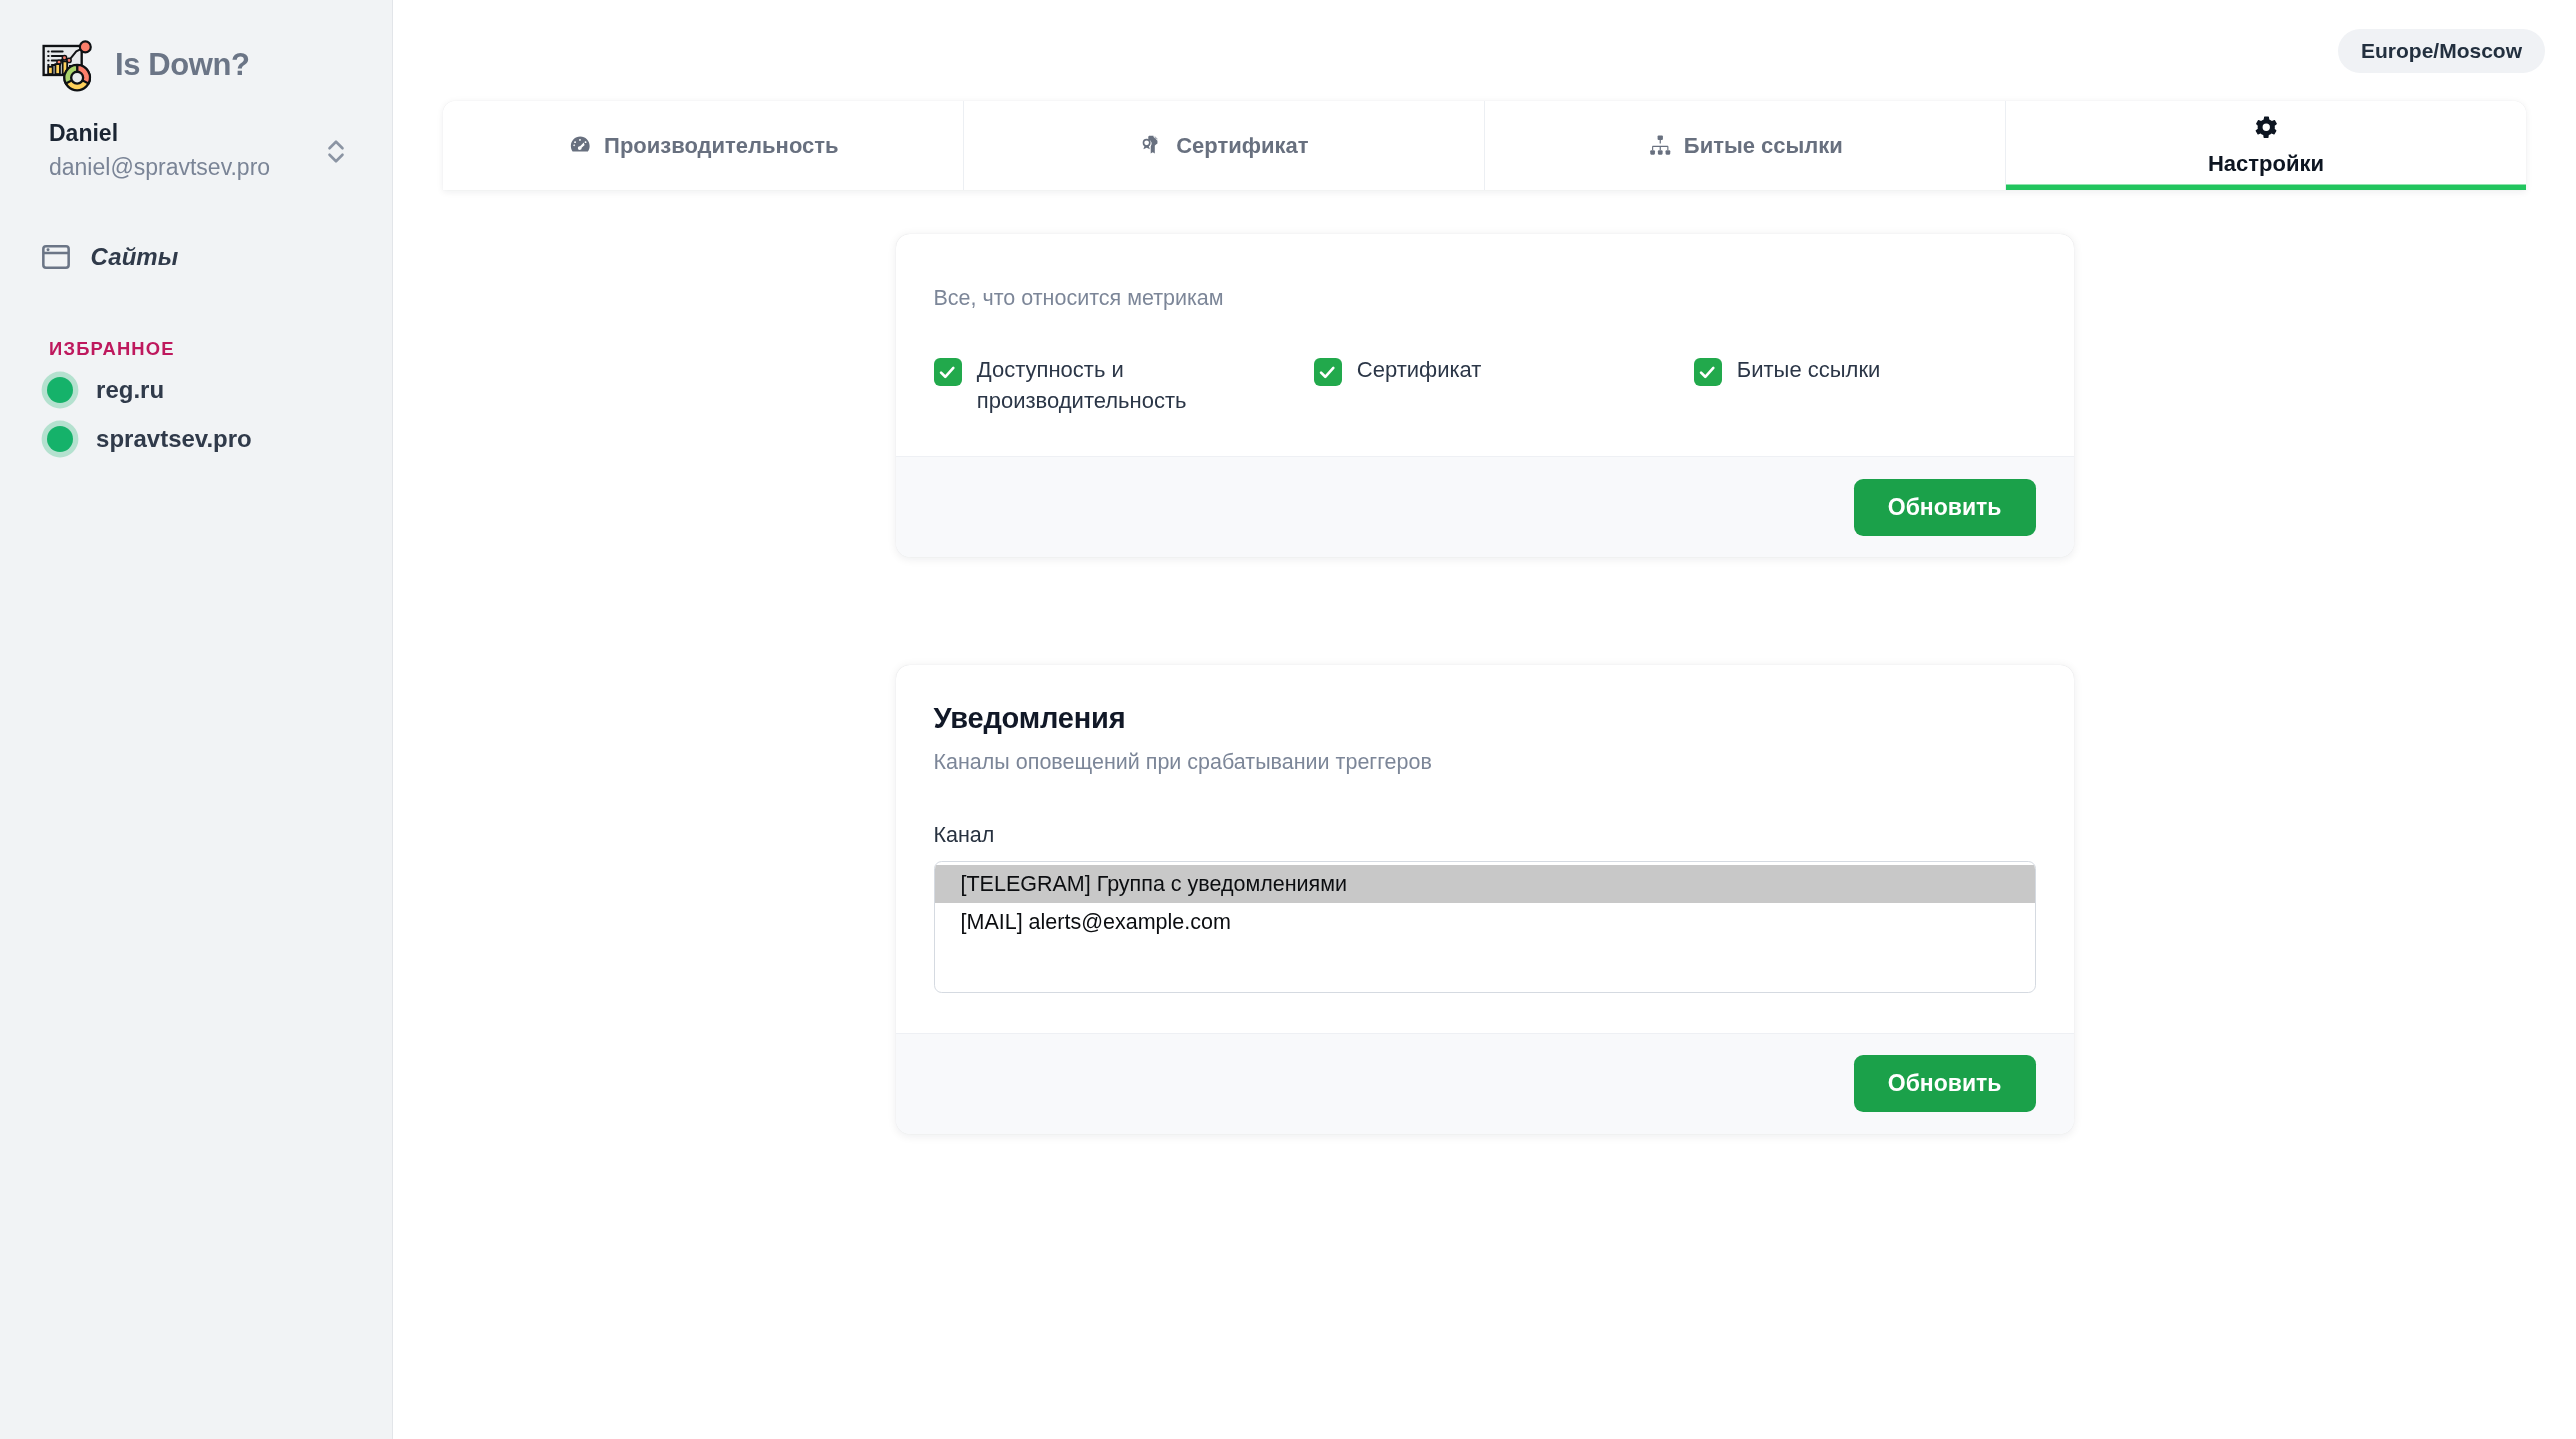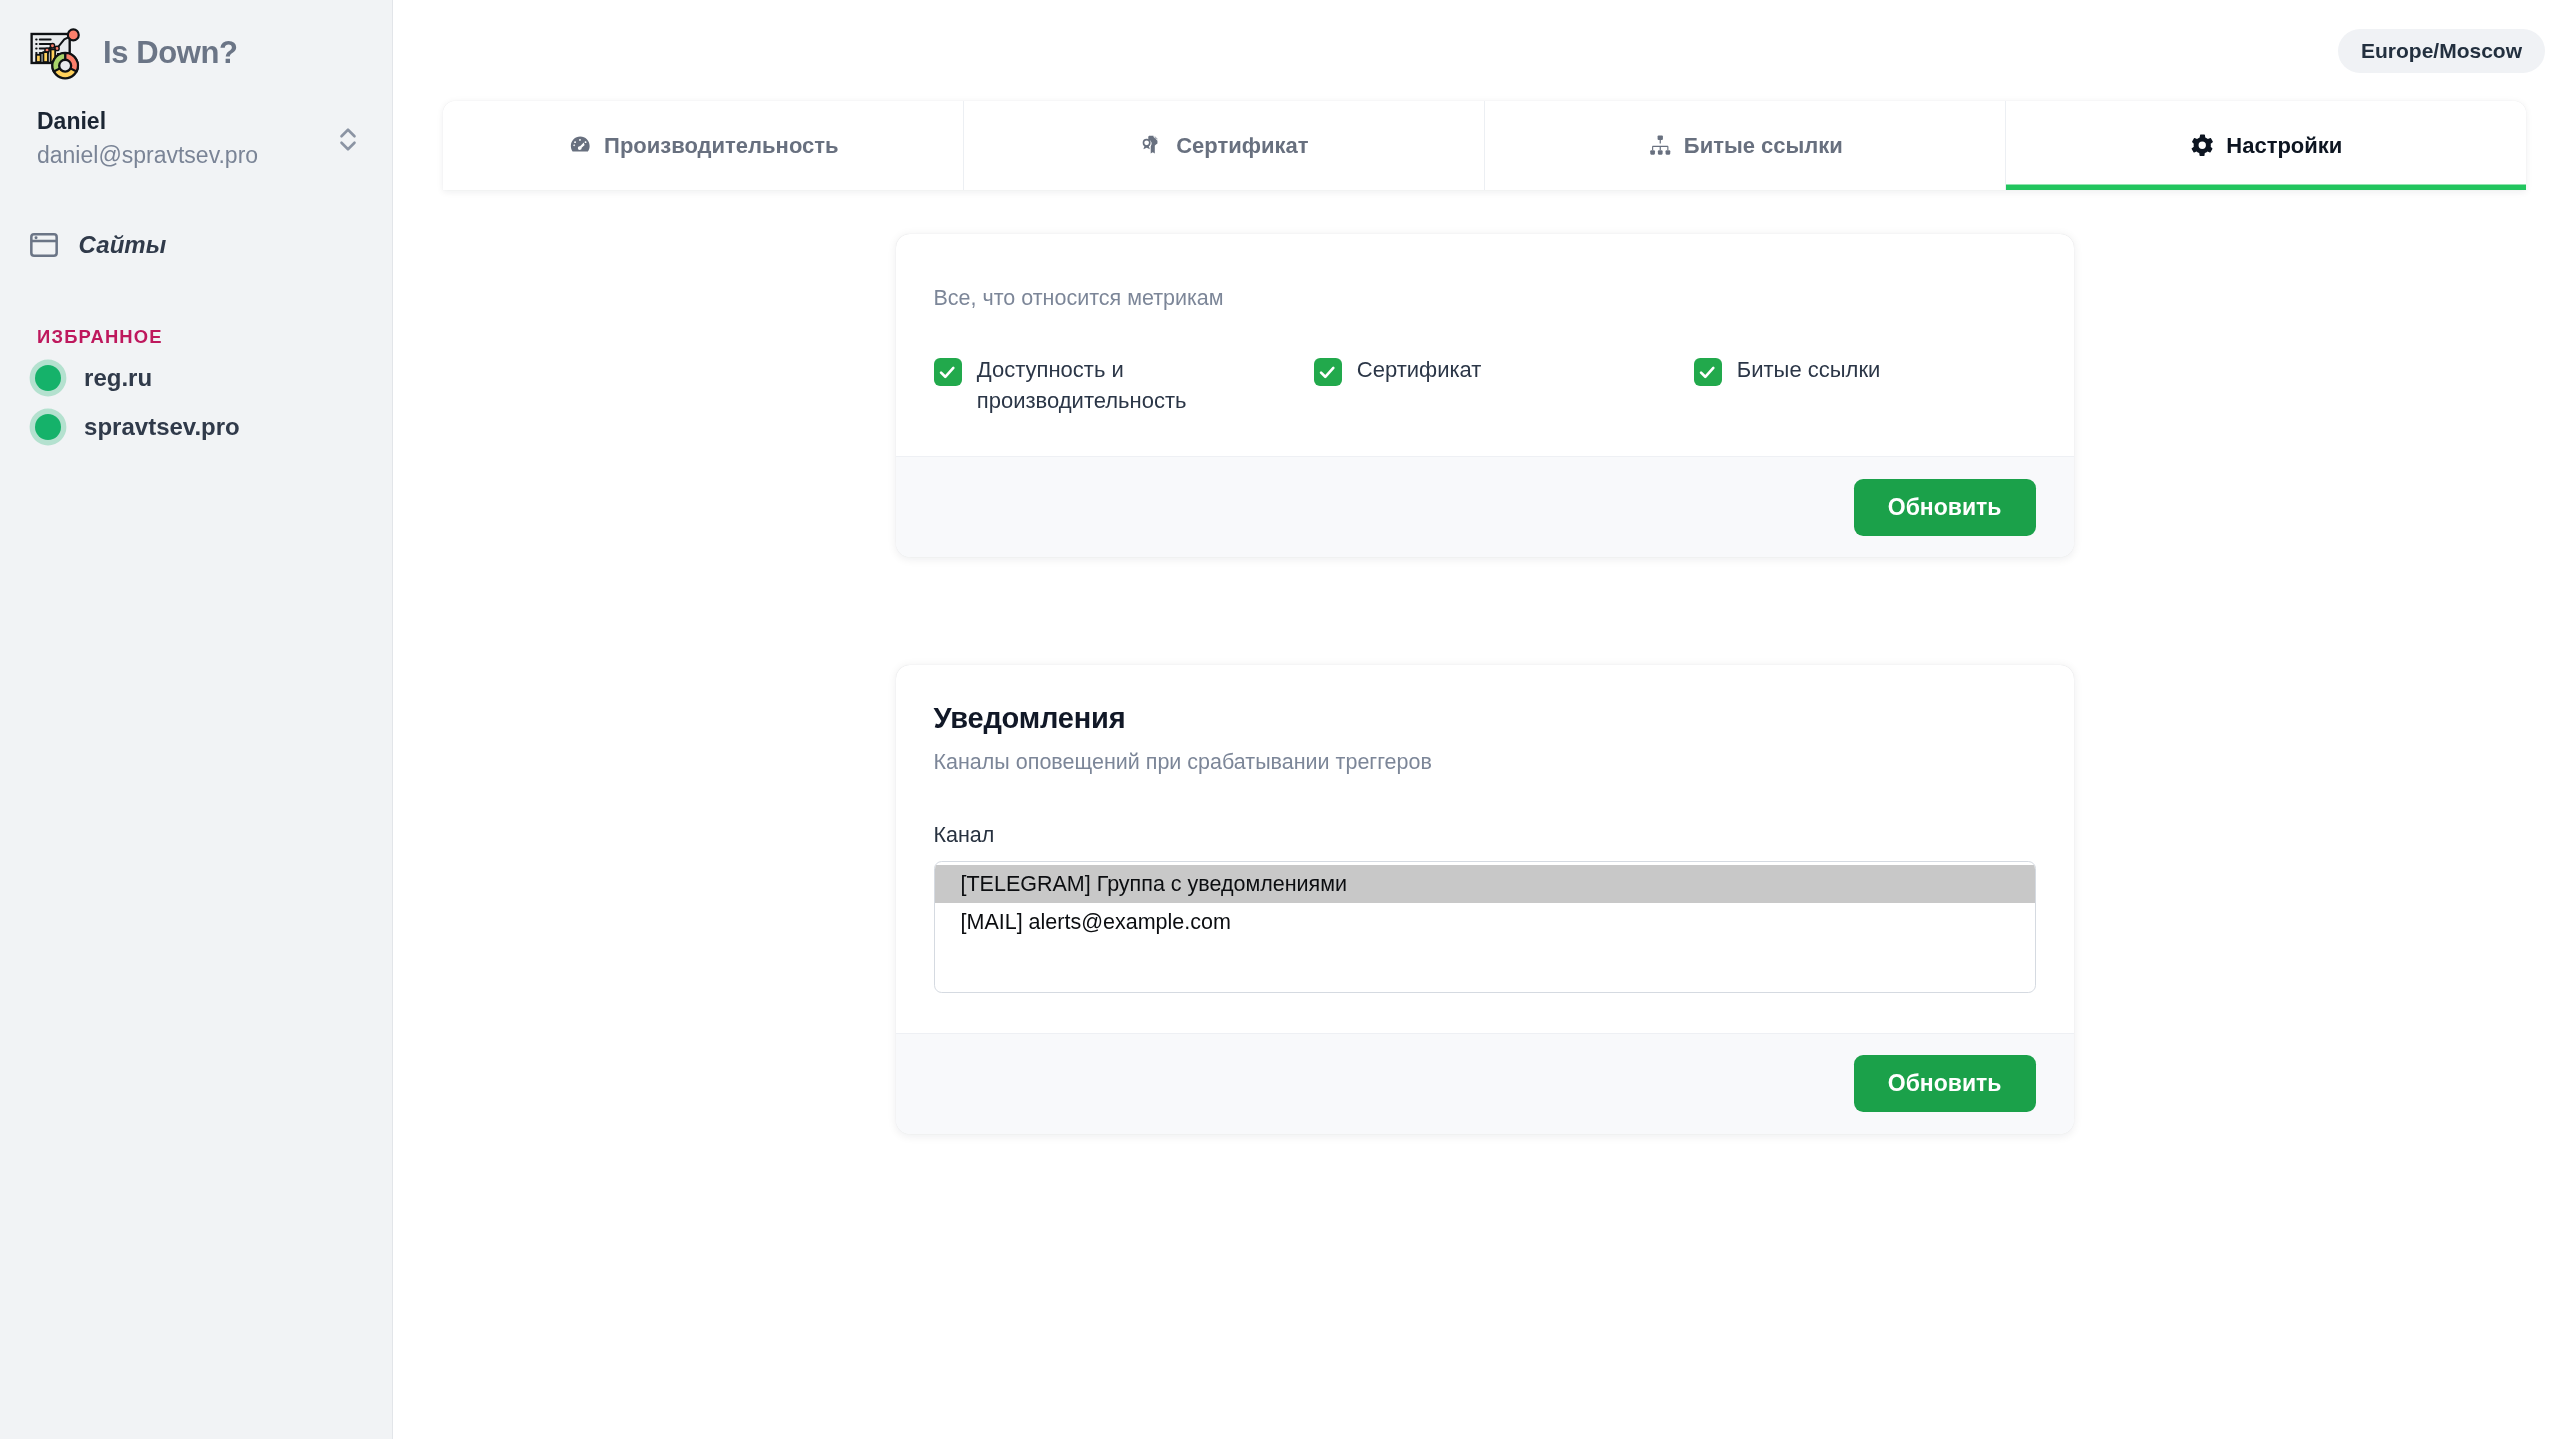--- a/index.html
+++ b/index.html
@@ -19,21 +19,21 @@
     -webkit-font-smoothing: antialiased;
   }
 
   
   .sidebar {
     width: 393px;
     min-width: 393px;
     height: 1440px;
     background: #f1f3f5;
     border-right: 1.5px solid #e2e5e9;
-    padding: 0;
+    padding: 12px;
     position: relative;
   }
 
   .brand {
     display: flex;
     align-items: center;
     gap: 17px;
     padding: 20px 0 0 28px;
     height: 86px;
   }
@@ -172,21 +172,21 @@
     justify-content: center;
     gap: 10.7px;
     cursor: pointer;
     border-right: 1.5px solid #eceff3;
     font-size: 22px;
     font-weight: bold;
     color: #68707f;
     position: relative;
     background: #ffffff;
   }
-  .tab:last-child { border-right: none; }
+  .tab:last-child { border-right: none; flex-direction: column; }
   .tab .tab-icon {
     width: 26px; height: 26px; flex: 0 0 26px;
     display: inline-flex; align-items: center; justify-content: center;
   }
   .tab.active {
     color: #0d1521;
     box-shadow: inset 0 -5.4px 0 0 #22c55e;
   }
   .tab.active .tab-icon { color: #0d1521; }
 

